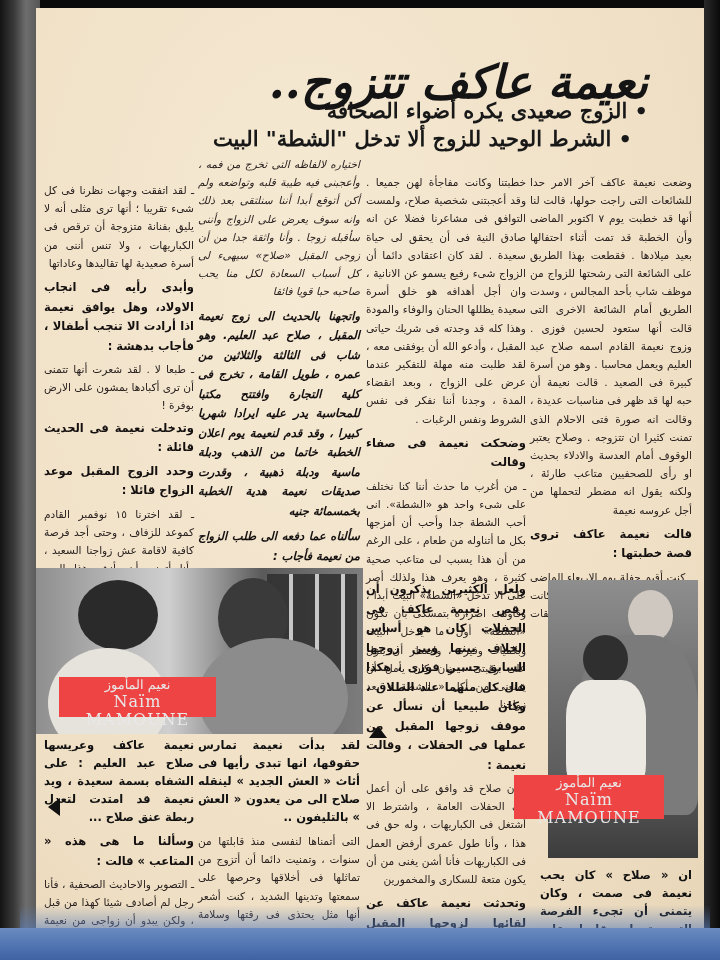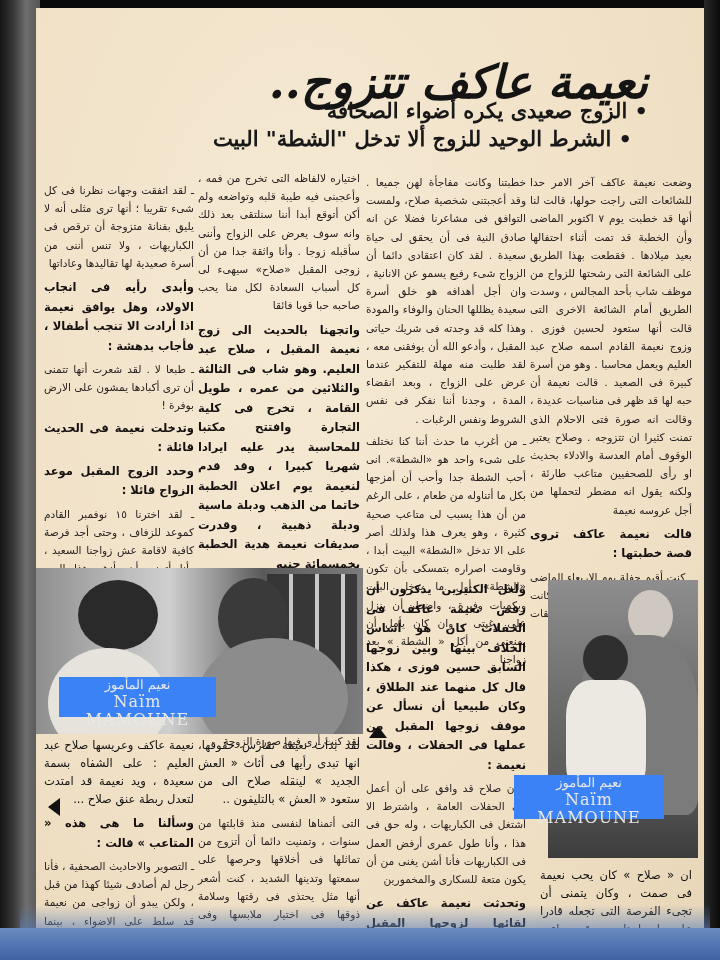--- a/index.html
+++ b/index.html
@@ -48,49 +48,49 @@
   .col {
     position: absolute; direction: rtl; text-align: justify;
     font-family: "DejaVu Sans", sans-serif; font-size: 10.6px; line-height: 18.2px;
     color: #2a2220;
   }
   .col p { margin: 0 0 4px 0; }
   .col .bold { font-weight: bold; color: #151010; font-size: 11.5px; line-height: 19.5px; }
   .col .q { margin-top: 6px; }
   .c1 { right: 14px; top: 165px; width: 162px; margin-left: 42px; }
   .c2 { right: 180px; top: 165px; width: 160px; }
-  .c3 { right: 346px; top: 161px; width: 162px; }
+  .c3 { right: 346px; top: 147px; width: 162px; font-style: italic; }
   .c4 { right: 512px; top: 173px; width: 150px; }
   .c2b { right: 180px; top: 572px; width: 160px; }
   .c3b { right: 346px; top: 728px; width: 162px; }
   .c4b { right: 512px; top: 728px; width: 150px; }
   .c1b { right: 14px; top: 858px; width: 152px; }
   .photo {
     position: absolute; overflow: hidden;
     background: #6b6b6b;
   }
   .photo1 { left: -8px; top: 560px; width: 335px; height: 166px;
     background: linear-gradient(90deg, #8a8a8a 0%, #bdbdbd 30%, #cfcfcf 42%, #9c9c9c 55%, #5a5a5a 70%, #7d7d7d 100%); }
   .photo2 { left: 512px; top: 572px; width: 150px; height: 278px;
     background: linear-gradient(180deg, #8e8e8e 0%, #6f6f6f 40%, #5d5d5d 70%, #3c3c3c 100%); }
   .silhouette { position:absolute; border-radius: 50%; }
   .window-bars { position:absolute; right: 6px; top: 6px; width: 90px; height: 110px;
     background: repeating-linear-gradient(90deg, #2e2e2e 0 22px, #d8d8d8 22px 26px); opacity: .85; }
   .watermark {
-    position: absolute; background: #3b82f6; color: #e8e8e8; text-align: center;
+    position: absolute; background: #ef4444; color: #e8e8e8; text-align: center;
     font-family: "DejaVu Serif", serif;
   }
   .watermark .ar { font-size: 13px; line-height: 16px; direction: rtl; }
   .watermark .en { font-size: 16px; line-height: 18px; letter-spacing: 1px; }
   .wm1 { left: 59px; top: 677px; width: 157px; height: 40px; }
   .wm2 { left: 514px; top: 775px; width: 150px; height: 44px; }
   .arrow { position:absolute; width:0; height:0; }
   .arrow-up { left: 333px; top: 718px; border-left: 9px solid transparent; border-right: 9px solid transparent; border-bottom: 12px solid #111; }
   .arrow-left { left: 12px; top: 790px; border-top: 9px solid transparent; border-bottom: 9px solid transparent; border-right: 12px solid #111; }
-  .caption { font-weight: normal; font-size: 11.5px; line-height: 18px; color: #111; }
+  .caption { font-weight: bold; font-size: 11.5px; line-height: 18px; color: #111; }
 </style>
 </head>
 <body>
 
 <div class="top-bar"></div>
 <div class="left-strip"></div>
 
 <div class="page">
 
   <div class="title">نعيمة عاكف تتزوج..</div>
@@ -98,37 +98,38 @@
   <div class="sub2">• الشرط الوحيد للزوج ألا تدخل "الشطة" البيت</div>
 
   <div class="col c1">
     <p>وضعت نعيمة عاكف آخر الامر حدا للشائعات التى راجت حولها، قالت لنا أنها قد خطبت يوم ٧ اكتوبر الماضى وأن الخطبة قد تمت أثناء احتفالها بعيد ميلادها . فقطعت بهذا الطريق على الشائعة التى رشحتها للزواج من موظف شاب بأحد المجالس ، وسدت الطريق أمام الشائعة الاخرى التى قالت أنها ستعود لحسين فوزى . وزوج نعيمة القادم اسمه صلاح عبد العليم ويعمل محاسبا . وهو من أسرة كبيرة فى الصعيد . قالت نعيمة أن حبه لها قد ظهر فى مناسبات عديدة ، وقالت انه صورة فتى الاحلام الذى تمنت كثيرا ان تتزوجه . وصلاح يعتبر الوقوف أمام العدسة والادلاء بحديث او رأى للصحفيين متاعب طارئة ، ولكنه يقول انه مضطر لتحملها من أجل عروسه نعيمة</p>
     <p class="bold q">قالت نعيمة عاكف تروى قصة خطبتها :</p>
     <p>ـ كنت أقيم حفلة يوم الاربعاء الماضى ٧ اكتوبر بمناسبة عيد ميلادى ، وكانت هذه الحفلة مقتصرة على الصديقات فقط ، وجاء صلاح ليعلن</p>
   </div>
 
   <div class="col c2">
     <p>خطبتنا وكانت مفاجأة لهن جميعا . وقد أعجبتنى شخصية صلاح، ولمست التوافق فى مشاعرنا فضلا عن انه صادق النية فى أن يحقق لى حياة سعيدة . لقد كان اعتقادى دائما أن الزواج شىء رفيع يسمو عن الانانية ، وان أجل أهدافه هو خلق أسرة سعيدة يظللها الحنان والوفاء والمودة وهذا كله قد وجدته فى شريك حياتى المقبل ، وأدعو الله أن يوفقنى معه ، لقد طلبت منه مهلة للتفكير عندما عرض على الزواج ، وبعد انقضاء المدة ، وجدنا أننا نفكر فى نفس الشروط ونفس الرغبات .</p>
+    <p class="bold q">وضحكت نعيمة فى صفاء وقالت</p>
     <p>ـ من أغرب ما حدث أننا كنا نختلف على شىء واحد هو «الشطة». انى أحب الشطة جدا وأحب أن أمزجها بكل ما أتناوله من طعام ، على الرغم من أن هذا يسبب لى متاعب صحية كثيرة ، وهو يعرف هذا ولذلك أصر على الا تدخل «الشطة» البيت أبدا ، وقاومت اصراره بتمسكى بأن تكون «الشطة» أول ما يدخل البيت وبكميات وفيرة ، واضطر أن ينزل على رغبتى ، وان كان يأمل أن يمنعنى من أكل « الشطة » بعد زواجنا</p>
   </div>
   <div class="col c2b">
     <p class="bold">ولعل الكثيرين يذكرون أن رقص نعيمة عاكف فى الحفلات كان هو أساس الخلاف بينها وبين زوجها السابق حسين فوزى ، هكذا قال كل منهما عند الطلاق ، وكان طبيعيا أن نسأل عن موقف زوجها المقبل من عملها فى الحفلات ، وقالت نعيمة :</p>
     <p>ـ أن صلاح قد وافق على أن أعمل فى الحفلات العامة ، واشترط الا أشتغل فى الكباريهات ، وله حق فى هذا ، وأنا طول عمرى أرفض العمل فى الكباريهات فأنا أشن يغنى من أن يكون متعة للسكارى والمخمورين</p>
     <p class="bold q">وتحدثت نعيمة عاكف عن لقائها لزوجها المقبل وتعرفها به ، قالت :</p>
 
   </div>
 
   <div class="col c3">
     <p>اختياره لالفاظه التى تخرج من فمه ، وأعجبنى فيه طيبة قلبه وتواضعه ولم أكن أتوقع أبدا أننا سنلتقى بعد ذلك وانه سوف يعرض على الزواج وأننى سأقبله زوجا . وأنا واثقة جدا من أن زوجى المقبل «صلاح» سيهىء لى كل أسباب السعادة لكل منا يحب صاحبه حبا قويا فائقا</p>
     <p class="bold q">واتجهنا بالحديث الى زوج نعيمة المقبل ، صلاح عبد العليم. وهو شاب فى الثالثة والثلاثين من عمره ، طويل القامة ، تخرج فى كلية التجارة وافتتح مكتبا للمحاسبة يدر عليه ايرادا شهريا كبيرا ، وقد قدم لنعيمة يوم اعلان الخطبة خاتما من الذهب ودبلة ماسية ودبلة ذهبية ، وقدرت صديقات نعيمة هدية الخطبة بخمسمائة جنيه</p>
     <p class="bold q">سألناه عما دفعه الى طلب الزواج من نعيمة فأجاب :</p>
     <p>ـ كنت أحترمها جدا ، ثم تحول احترامى الى حب عميق ، ومنذ التقينا وأنا أشعر نحوها بتقدير كبير فهى فنانة ممتازة ، وقد حرصت على مشاهدة كل أفلامها على الرغم من أننى لست من هواة الافلام المصرية . لقد كنت أرى فيها صورة الزوجة</p>
   </div>
   <div class="col c3b">
-    <p class="caption">لقد بدأت نعيمة تمارس حقوقها، انها تبدى رأيها فى أثاث « العش الجديد » لينقله صلاح الى من ستعود « العش » بالتليفون ..</p>
+    <p class="caption">لقد بدأت نعيمة تمارس حقوقها، انها تبدى رأيها فى أثاث « العش الجديد » لينقله صلاح الى من يعدون « العش » بالتليفون ..</p>
     <p class="q">التى أتمناها لنفسى منذ قابلتها من سنوات ، وتمنيت دائما أن أتزوج من تماثلها فى أخلاقها وحرصها على سمعتها وتدينها الشديد ، كنت أشعر أنها مثل يحتذى فى رقتها وسلامة ذوقها فى اختيار ملابسها وفى شخصيتها القوية وبساطتها البادية</p>
 
   </div>
 
   <div class="col c4">
     <p>ـ لقد اتفقت وجهات نظرنا فى كل شىء تقريبا ؛ أنها ترى مثلى أنه لا يليق بفنانة متزوجة أن ترقص فى الكباريهات ، ولا تنس أننى من أسرة صعيدية لها تقاليدها وعاداتها</p>
     <p class="bold q">وأبدى رأيه فى انجاب الاولاد، وهل يوافق نعيمة اذا أرادت الا تنجب أطفالا ، فأجاب بدهشة :</p>
     <p>ـ طبعا لا . لقد شعرت أنها تتمنى أن ترى أكبادها يمشون على الارض بوفرة !</p>
     <p class="bold">وتدخلت نعيمة فى الحديث قائلة :</p>
     <p class="bold">وحدد الزوج المقبل موعد الزواج قائلا :</p>

